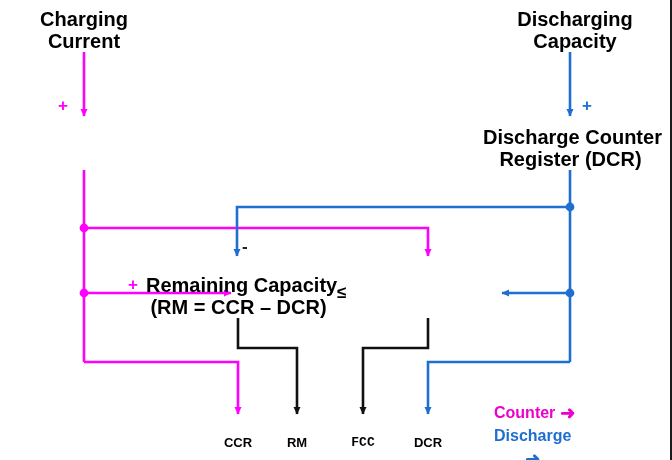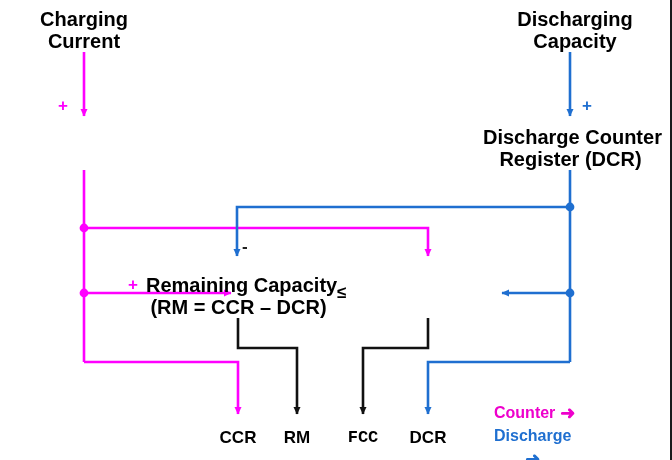--- a/index.html
+++ b/index.html
@@ -26,21 +26,21 @@
   }
   .lbl {
     position: absolute;
     font-weight: bold;
     color: #000000;
     text-align: center;
     line-height: 1.12;
     white-space: pre;
   }
   .node-lbl { font-size: 20px; }
-  .out-lbl  { font-size: 17px; }
+  .out-lbl  { font-size: 13px; margin-top: 8px; }
   .sign {
     position: absolute;
     font-weight: bold;
     line-height: 1;
   }
   .sign-plus-m { color: #ff00ff; font-size: 17px; }
   .sign-plus-b { color: #1f6fd0; font-size: 17px; }
   .sign-minus  { color: #222222; font-size: 17px; }
   .cmp {
     position: absolute;

